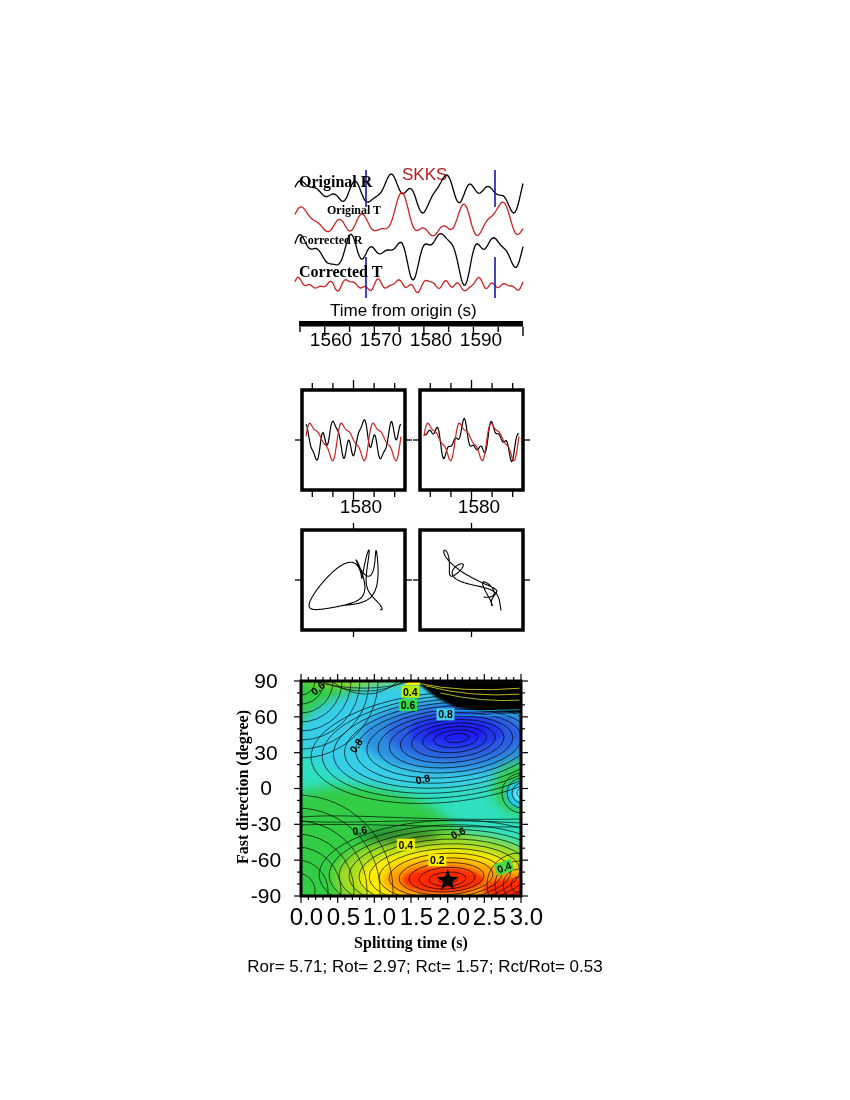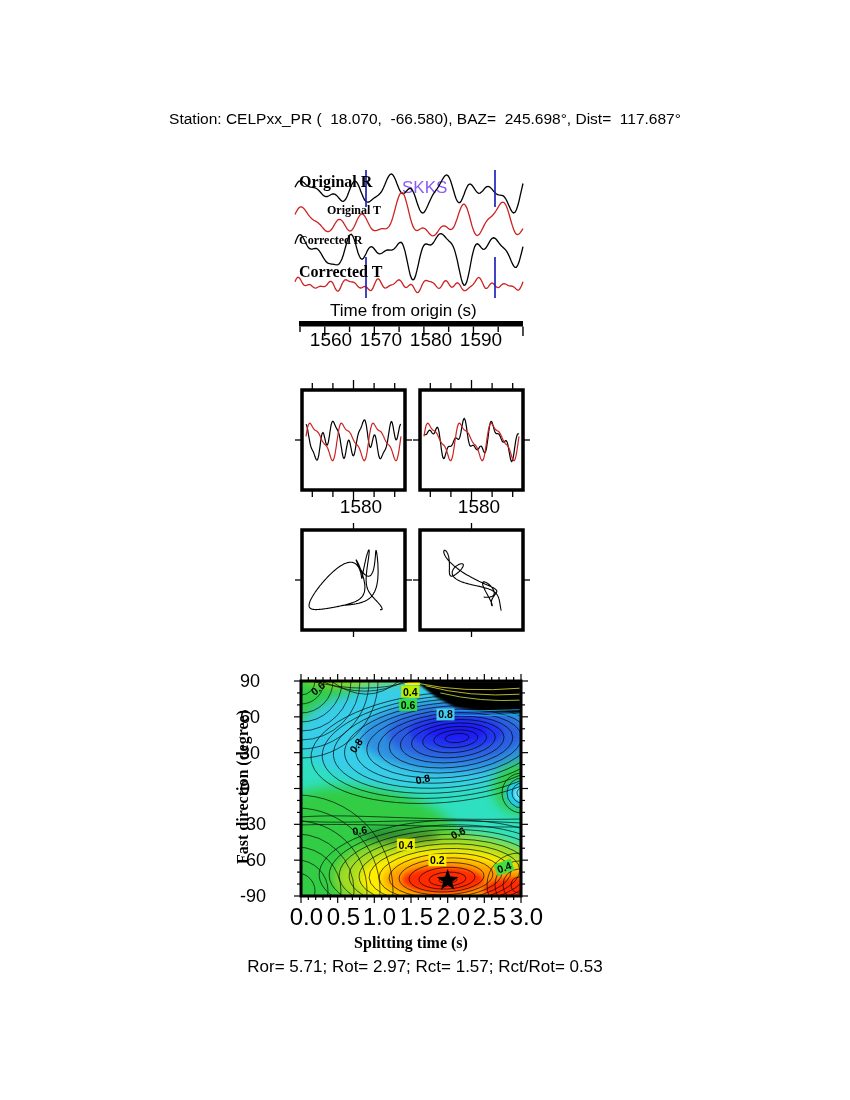--- a/index.html
+++ b/index.html
@@ -5,31 +5,30 @@
   html,body{margin:0;padding:0;background:#fff;}
   #fig{position:relative;width:850px;height:1100px;background:#ffffff;overflow:hidden;
        font-family:"Liberation Sans",sans-serif;color:#000;}
   .abs{position:absolute;}
   .sans{font-family:"Liberation Sans",sans-serif;}
   .serifb{font-family:"Liberation Serif",serif;font-weight:bold;}
   .ctr{text-align:center;}
   .hdr{left:0;width:850px;text-align:center;font-size:15.5px;white-space:pre;}
   .ticklbl{font-size:19px;text-align:center;width:46px;margin-left:8px;}
   .cticklblx{font-size:24px;text-align:right;width:44px;}
-  .cticklbly{font-size:18px;text-align:left;width:52px;height:20px;line-height:20px;}
+  .cticklbly{font-size:21px;text-align:center;width:52px;height:20px;line-height:20px;}
   svg{display:block;overflow:visible;}
 </style>
 </head>
 <body>
 
 <div id="fig">
 
-  <div class="abs hdr" style="top:110px;">Station: CELPxx_PR (  18.070,  -66.580), BAZ=  245.698°, Dist=  117.687°</div>
-
-  <div class="abs sans" style="left:402px;top:178px;font-size:17px;color:#8b5cf6;">SKKS</div>
+
+  <div class="abs sans" style="left:402px;top:165px;font-size:17px;color:#b91c1c;">SKKS</div>
 
   <svg id="svg-waves" class="abs" style="left:290px;top:160px;" width="245" height="150">
       <polyline points="5.0,27.3 6.3,24.6 7.7,22.5 9.0,21.2 10.4,20.8 11.7,21.1 13.0,22.0 14.4,23.1 15.7,24.4 17.1,25.5 18.4,26.4 19.8,26.9 21.1,27.2 22.4,27.4 23.8,27.5 25.1,27.8 26.5,28.5 27.8,29.5 29.1,30.8 30.5,32.3 31.8,33.8 33.2,35.2 34.5,36.1 35.8,36.6 37.2,36.5 38.5,36.0 39.9,35.3 41.2,34.5 42.6,34.0 43.9,33.9 45.2,34.4 46.6,35.4 47.9,36.9 49.3,38.5 50.6,40.0 51.9,41.1 53.3,41.3 54.6,40.5 56.0,38.7 57.3,35.9 58.6,32.6 60.0,29.0 61.3,25.6 62.7,23.0 64.0,21.4 65.4,21.2 66.7,22.2 68.0,24.4 69.4,27.5 70.7,31.0 72.1,34.5 73.4,37.6 74.7,40.0 76.1,41.5 77.4,42.2 78.8,42.0 80.1,41.3 81.4,40.2 82.8,39.1 84.1,38.0 85.5,37.1 86.8,36.2 88.2,35.3 89.5,34.1 90.8,32.5 92.2,30.4 93.5,27.7 94.9,24.6 96.2,21.3 97.5,18.3 98.9,15.9 100.2,14.4 101.6,14.0 102.9,15.0 104.2,17.1 105.6,20.1 106.9,23.6 108.3,27.1 109.6,30.2 111.0,32.4 112.3,33.5 113.6,33.5 115.0,32.7 116.3,31.3 117.7,29.8 119.0,28.7 120.3,28.5 121.7,29.3 123.0,31.3 124.4,34.5 125.7,38.3 127.0,42.5 128.4,46.5 129.7,49.8 131.1,52.0 132.4,53.0 133.8,52.6 135.1,51.0 136.4,48.5 137.8,45.5 139.1,42.4 140.5,39.4 141.8,36.7 143.1,34.4 144.5,32.4 145.8,30.5 147.2,28.7 148.5,26.6 149.8,24.3 151.2,21.8 152.5,19.3 153.9,17.1 155.2,15.5 156.6,14.9 157.9,15.6 159.2,17.6 160.6,20.8 161.9,25.0 163.3,29.7 164.6,34.3 165.9,38.3 167.3,41.2 168.6,42.6 170.0,42.5 171.3,40.8 172.6,38.0 174.0,34.5 175.3,30.8 176.7,27.7 178.0,25.3 179.4,24.2 180.7,24.2 182.0,25.3 183.4,27.1 184.7,29.2 186.1,31.2 187.4,32.6 188.7,33.3 190.1,33.1 191.4,32.1 192.8,30.7 194.1,29.1 195.4,27.6 196.8,26.7 198.1,26.4 199.5,26.8 200.8,27.9 202.2,29.4 203.5,31.1 204.8,32.6 206.2,33.8 207.5,34.6 208.9,34.9 210.2,35.1 211.5,35.3 212.9,35.7 214.2,36.8 215.6,38.5 216.9,41.0 218.2,44.0 219.6,47.1 220.9,49.9 222.3,52.0 223.6,52.9 225.0,52.3 226.3,50.0 227.6,46.2 229.0,41.1 230.3,35.2 231.7,29.1 233.0,23.5 " fill="none" stroke="#000000" stroke-width="1.3"></polyline>
       <polyline points="5.0,54.6 6.3,51.7 7.7,49.4 9.0,47.8 10.4,46.9 11.7,46.9 13.0,47.7 14.4,49.1 15.7,50.9 17.1,52.8 18.4,54.8 19.8,56.6 21.1,58.1 22.4,59.2 23.8,60.2 25.1,60.9 26.5,61.7 27.8,62.6 29.1,63.7 30.5,65.0 31.8,66.6 33.2,68.2 34.5,69.7 35.8,70.9 37.2,71.6 38.5,71.7 39.9,71.0 41.2,69.7 42.6,67.8 43.9,65.6 45.2,63.3 46.6,61.4 47.9,59.9 49.3,59.3 50.6,59.5 51.9,60.6 53.3,62.4 54.6,64.7 56.0,67.0 57.3,69.1 58.6,70.5 60.0,71.1 61.3,70.7 62.7,69.2 64.0,67.0 65.4,64.1 66.7,61.0 68.0,58.2 69.4,55.9 70.7,54.4 72.1,54.0 73.4,54.6 74.7,56.2 76.1,58.5 77.4,61.3 78.8,64.0 80.1,66.5 81.4,68.6 82.8,69.9 84.1,70.6 85.5,70.7 86.8,70.4 88.2,69.8 89.5,69.3 90.8,68.9 92.2,68.7 93.5,68.7 94.9,68.8 96.2,68.6 97.5,68.0 98.9,66.7 100.2,64.4 101.6,61.2 102.9,57.1 104.2,52.4 105.6,47.2 106.9,42.2 108.3,37.8 109.6,34.5 111.0,32.7 112.3,32.6 113.6,34.1 115.0,37.3 116.3,41.8 117.7,47.1 119.0,52.7 120.3,58.1 121.7,62.8 123.0,66.4 124.4,68.9 125.7,70.2 127.0,70.5 128.4,70.1 129.7,69.3 131.1,68.5 132.4,68.0 133.8,68.1 135.1,68.8 136.4,70.0 137.8,71.6 139.1,73.2 140.5,74.7 141.8,75.6 143.1,75.9 144.5,75.4 145.8,74.2 147.2,72.5 148.5,70.5 149.8,68.6 151.2,67.1 152.5,66.1 153.9,65.8 155.2,66.2 156.6,67.0 157.9,68.1 159.2,69.1 160.6,69.5 161.9,69.2 163.3,67.8 164.6,65.5 165.9,62.1 167.3,58.2 168.6,53.9 170.0,50.0 171.3,46.8 172.6,44.7 174.0,44.1 175.3,45.1 176.7,47.6 178.0,51.4 179.4,56.0 180.7,61.0 182.0,65.9 183.4,70.0 184.7,73.2 186.1,75.0 187.4,75.5 188.7,74.8 190.1,73.1 191.4,70.8 192.8,68.1 194.1,65.4 195.4,63.0 196.8,60.9 198.1,59.3 199.5,58.0 200.8,56.9 202.2,55.7 203.5,54.3 204.8,52.6 206.2,50.5 207.5,48.3 208.9,46.0 210.2,44.0 211.5,42.6 212.9,42.1 214.2,42.7 215.6,44.5 216.9,47.4 218.2,51.4 219.6,56.0 220.9,60.8 222.3,65.4 223.6,69.3 225.0,72.3 226.3,74.1 227.6,74.6 229.0,74.0 230.3,72.6 231.7,70.7 233.0,68.6 " fill="none" stroke="#cc2222" stroke-width="1.3"></polyline>
       <polyline points="5.0,83.8 6.3,79.9 7.7,76.8 9.0,75.0 10.4,74.6 11.7,75.5 13.0,77.5 14.4,80.1 15.7,82.9 17.1,85.5 18.4,87.5 19.8,88.7 21.1,89.2 22.4,89.1 23.8,88.7 25.1,88.4 26.5,88.5 27.8,89.2 29.1,90.6 30.5,92.5 31.8,94.9 33.2,97.3 34.5,99.5 35.8,101.3 37.2,102.6 38.5,103.3 39.9,103.7 41.2,104.0 42.6,104.1 43.9,104.4 45.2,104.7 46.6,104.8 47.9,104.6 49.3,103.7 50.6,101.8 51.9,98.9 53.3,95.0 54.6,90.3 56.0,85.3 57.3,80.7 58.6,76.9 60.0,74.7 61.3,74.3 62.7,75.8 64.0,78.9 65.4,83.2 66.7,88.1 68.0,92.7 69.4,96.3 70.7,98.6 72.1,99.2 73.4,98.3 74.7,96.2 76.1,93.5 77.4,90.6 78.8,88.3 80.1,87.0 81.4,86.7 82.8,87.4 84.1,88.8 85.5,90.5 86.8,92.2 88.2,93.4 89.5,93.9 90.8,93.7 92.2,93.0 93.5,92.0 94.9,91.1 96.2,90.3 97.5,90.0 98.9,89.9 100.2,90.1 101.6,90.1 102.9,89.7 104.2,88.8 105.6,87.4 106.9,85.6 108.3,83.8 109.6,82.5 111.0,82.3 112.3,83.5 113.6,86.5 115.0,91.1 116.3,97.0 117.7,103.6 119.0,109.9 120.3,115.3 121.7,118.8 123.0,120.0 124.4,118.8 125.7,115.3 127.0,110.2 128.4,104.1 129.7,98.0 131.1,92.5 132.4,88.2 133.8,85.5 135.1,84.2 136.4,84.0 137.8,84.4 139.1,84.9 140.5,85.0 141.8,84.4 143.1,83.0 144.5,81.0 145.8,78.7 147.2,76.5 148.5,74.7 149.8,73.8 151.2,73.6 152.5,74.3 153.9,75.5 155.2,77.0 156.6,78.6 157.9,79.9 159.2,81.2 160.6,82.5 161.9,84.2 163.3,86.7 164.6,90.1 165.9,94.8 167.3,100.4 168.6,106.8 170.0,113.2 171.3,118.9 172.6,123.1 174.0,125.2 175.3,124.9 176.7,122.1 178.0,117.1 179.4,110.6 180.7,103.5 182.0,96.6 183.4,90.8 184.7,86.6 186.1,84.3 187.4,83.8 188.7,84.6 190.1,86.2 191.4,87.9 192.8,89.1 194.1,89.3 195.4,88.5 196.8,86.7 198.1,84.4 199.5,81.9 200.8,79.7 202.2,78.3 203.5,77.8 204.8,78.2 206.2,79.3 207.5,81.0 208.9,82.8 210.2,84.5 211.5,86.0 212.9,87.2 214.2,88.5 215.6,89.9 216.9,91.7 218.2,94.1 219.6,97.0 220.9,100.2 222.3,103.4 223.6,105.9 225.0,107.4 226.3,107.3 227.6,105.5 229.0,102.1 230.3,97.4 231.7,92.0 233.0,86.7 " fill="none" stroke="#000000" stroke-width="1.3"></polyline>
       <polyline points="5.0,121.7 6.3,118.8 7.7,117.2 9.0,117.5 10.4,119.3 11.7,121.8 13.0,124.1 14.4,125.4 15.7,125.6 17.1,125.1 18.4,124.6 19.8,124.5 21.1,125.2 22.4,126.4 23.8,127.5 25.1,128.1 26.5,127.9 27.8,127.3 29.1,126.5 30.5,126.2 31.8,126.3 33.2,126.6 34.5,126.6 35.8,126.0 37.2,124.5 38.5,122.7 39.9,121.4 41.2,121.3 42.6,122.7 43.9,125.3 45.2,128.4 46.6,130.6 47.9,131.3 49.3,130.1 50.6,127.4 51.9,124.2 53.3,121.5 54.6,120.0 56.0,119.7 57.3,120.3 58.6,121.2 60.0,121.7 61.3,121.9 62.7,122.0 64.0,122.4 65.4,123.4 66.7,124.9 68.0,126.6 69.4,127.7 70.7,128.0 72.1,127.6 73.4,126.8 74.7,126.4 76.1,126.8 77.4,128.0 78.8,129.6 80.1,130.6 81.4,130.3 82.8,128.4 84.1,125.3 85.5,121.9 86.8,119.4 88.2,118.7 89.5,119.7 90.8,122.1 92.2,124.9 93.5,127.1 94.9,128.1 96.2,127.9 97.5,127.1 98.9,126.1 100.2,125.4 101.6,124.9 102.9,124.5 104.2,123.7 105.6,122.4 106.9,121.0 108.3,120.0 109.6,119.9 111.0,121.1 112.3,123.2 113.6,125.5 115.0,127.1 116.3,127.5 117.7,126.7 119.0,125.4 120.3,124.5 121.7,124.6 123.0,126.2 124.4,128.7 125.7,131.2 127.0,132.6 128.4,132.4 129.7,130.4 131.1,127.3 132.4,124.2 133.8,121.8 135.1,120.5 136.4,120.3 137.8,120.8 139.1,121.3 140.5,121.7 141.8,122.1 143.1,122.7 144.5,124.0 145.8,125.7 147.2,127.4 148.5,128.4 149.8,128.2 151.2,126.7 152.5,124.3 153.9,122.0 155.2,120.7 156.6,120.9 157.9,122.4 159.2,124.6 160.6,126.5 161.9,127.3 163.3,126.7 164.6,125.1 165.9,123.6 167.3,122.8 168.6,123.4 170.0,125.2 171.3,127.5 172.6,129.6 174.0,130.7 175.3,130.7 176.7,129.9 178.0,128.7 179.4,127.6 180.7,126.6 182.0,125.6 183.4,124.2 184.7,122.3 186.1,120.1 187.4,118.2 188.7,117.5 190.1,118.3 191.4,120.5 192.8,123.6 194.1,126.5 195.4,128.3 196.8,128.4 198.1,127.1 199.5,125.2 200.8,123.6 202.2,123.0 203.5,123.7 204.8,125.2 206.2,126.8 207.5,127.6 208.9,127.4 210.2,126.3 211.5,124.9 212.9,123.9 214.2,123.6 215.6,124.0 216.9,124.8 218.2,125.6 219.6,125.9 220.9,126.0 222.3,126.2 223.6,126.8 225.0,127.9 226.3,129.2 227.6,130.1 229.0,129.9 230.3,128.2 231.7,125.2 233.0,121.7 " fill="none" stroke="#cc2222" stroke-width="1.3"></polyline>
       <line x1="76" y1="10" x2="76" y2="47" stroke="#2222bb" stroke-width="1.7"></line>
       <line x1="205" y1="10" x2="205" y2="47" stroke="#2222bb" stroke-width="1.7"></line>
       <line x1="76" y1="97" x2="76" y2="138" stroke="#2222bb" stroke-width="1.7"></line>
       <line x1="205" y1="97" x2="205" y2="138" stroke="#2222bb" stroke-width="1.7"></line>

